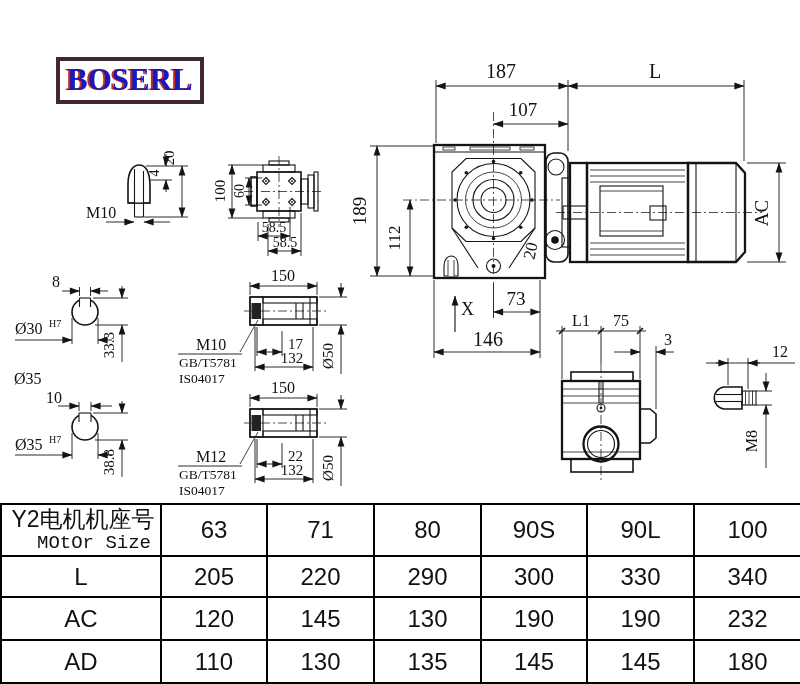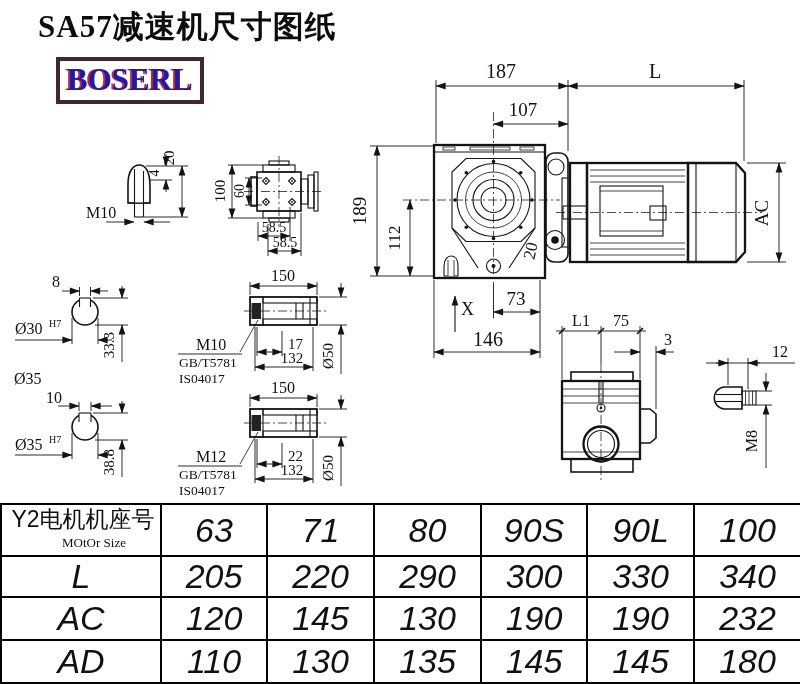--- a/index.html
+++ b/index.html
@@ -16,32 +16,31 @@
   .thick{stroke:#141414;stroke-width:2.3;fill:none;}
   .med{stroke:#141414;stroke-width:1.6;fill:none;}
   .thin{stroke:#141414;stroke-width:0.8;fill:none;}
   .dim{stroke:#141414;stroke-width:0.9;fill:none;}
   .cl{stroke:#222;stroke-width:0.8;fill:none;stroke-dasharray:9 3 2 3;}
   .dot{fill:#141414;stroke:none;}
   table.dims{position:absolute;left:0;top:503px;width:800px;height:181px;border-collapse:collapse;
         table-layout:fixed;background:#fff;font-family:"Liberation Sans","DejaVu Sans",sans-serif;}
   table.dims th,table.dims td{border:2px solid #000;text-align:center;vertical-align:middle;
         font-weight:normal;color:#111;padding:0;margin-top:48px;}
-  table.dims td,table.dims th.rowlbl{font-size:34px;font-style:italic;}
+  table.dims td,table.dims th.rowlbl{font-size:24px;}
   .lblcell{text-align:left;}
   .lblcell .cn{font-size:23px;line-height:26px;padding-left:4px;white-space:nowrap;}
-  .lblcell .en{font-size:13px;line-height:22px;padding-left:26px;
-        font-family:Liberation Serif, serif;}
+  .lblcell .en{font-size:19px;line-height:22px;padding-left:26px;
+        font-family:Liberation Mono, monospace;}
 </style>
 </head>
 <body>
 
 <div class="canvas">
 
-  <div class="title">SA57减速机尺寸图纸</div>
   <div class="logo">
     <span>BOSERL</span>
   </div>
 
   <svg width="800" height="505" viewBox="0 0 800 505" style="position:absolute;left:0;top:0;">
     <defs>
       <marker id="ar" viewBox="0 0 10 8" refX="9.6" refY="4" markerWidth="11" markerHeight="8" markerUnits="userSpaceOnUse" orient="auto-start-reverse">
         <path d="M0,0.6 L10,4 L0,7.4 Z" fill="#141414"></path>
       </marker>
       <pattern id="ht" patternUnits="userSpaceOnUse" width="5" height="5" patternTransform="rotate(45)">

